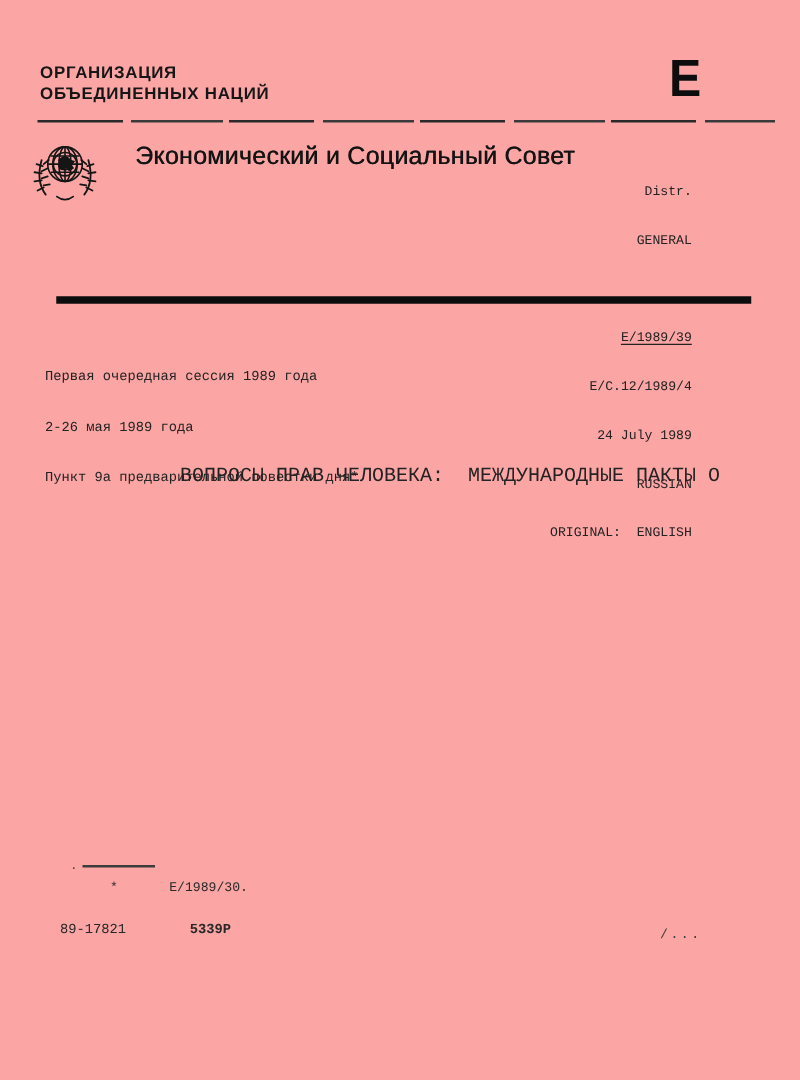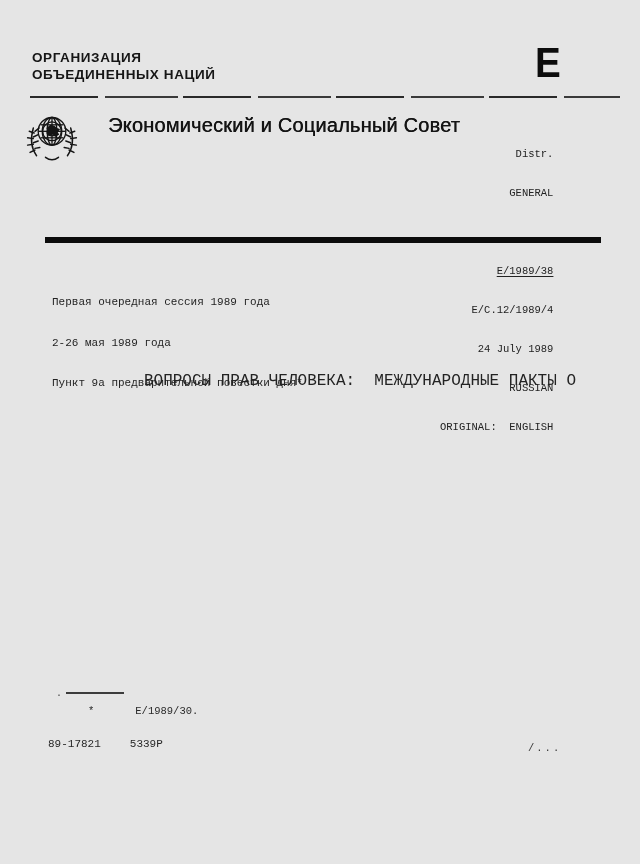--- a/index.html
+++ b/index.html
@@ -1,20 +1,20 @@
 <!DOCTYPE html>
 <html><head>
 <meta charset="utf-8">
 <style>
   html, body { margin: 0; padding: 0; background: #ffffff; }
   .page {
     position: relative;
     width: 640px;
     height: 864px;
-    background: #e5e5e5;
+    background: #fca5a5;
     font-family: "Liberation Mono", "DejaVu Sans Mono", monospace;
     color: #1b1b1b;
     overflow: hidden;
   }
   .abs { position: absolute; }
 
   
   .org-name {
     left: 32px; top: 50px;
     font-family: "Liberation Sans", sans-serif;
@@ -66,21 +66,21 @@
   .underlined { text-decoration: underline; text-underline-offset: 2px; }
 
   .thick-rule {
     left: 45px; top: 237px;
     width: 556px; height: 6px;
     background: #0c0c0c;
   }
 
   
   .session-block {
-    left: 52px; top: 269px;
+    left: 36px; top: 269px;
     font-size: 11px;
     line-height: 13.5px;
     white-space: pre;
     color: #232323;
   }
 
   
   .topic-heading {
     left: 0; top: 344px;
     width: 576px;
@@ -120,21 +120,21 @@
     color: #2a2a2a;
   }
   .footnote-line .fn-text { margin-left: 41px; }
 
   
   .footer-ids {
     left: 48px; top: 738px;
     font-size: 11px;
     color: #282828;
   }
-  .footer-ids .job { margin-left: 29px; }
+  .footer-ids .job { margin-left: 51px; font-weight: bold; }
   .continuation {
     left: 528px; top: 742px;
     font-size: 10.5px;
     letter-spacing: 2px;
     color: #3a3a3a;
   }
 </style>
 </head>
 <body>
 
@@ -186,21 +186,21 @@
       </g>
     </svg>
   </div>
 
   <div class="abs council-title">Экономический и Социальный Совет</div>
 
   <div class="abs distr-block">
     <div class="line">Distr.</div>
     <div class="line">GENERAL</div>
     <div class="spacer"></div>
-    <div class="line"><span class="underlined">E/1989/38</span></div>
+    <div class="line"><span class="underlined">E/1989/39</span></div>
     <div class="line">E/C.12/1989/4</div>
     <div class="line">24 July 1989</div>
     <div class="line">RUSSIAN</div>
     <div class="line">ORIGINAL:  ENGLISH</div>
   </div>
 
   <div class="abs thick-rule"></div>
 
   <div class="abs session-block">
     <div>Первая очередная сессия 1989 года</div>

